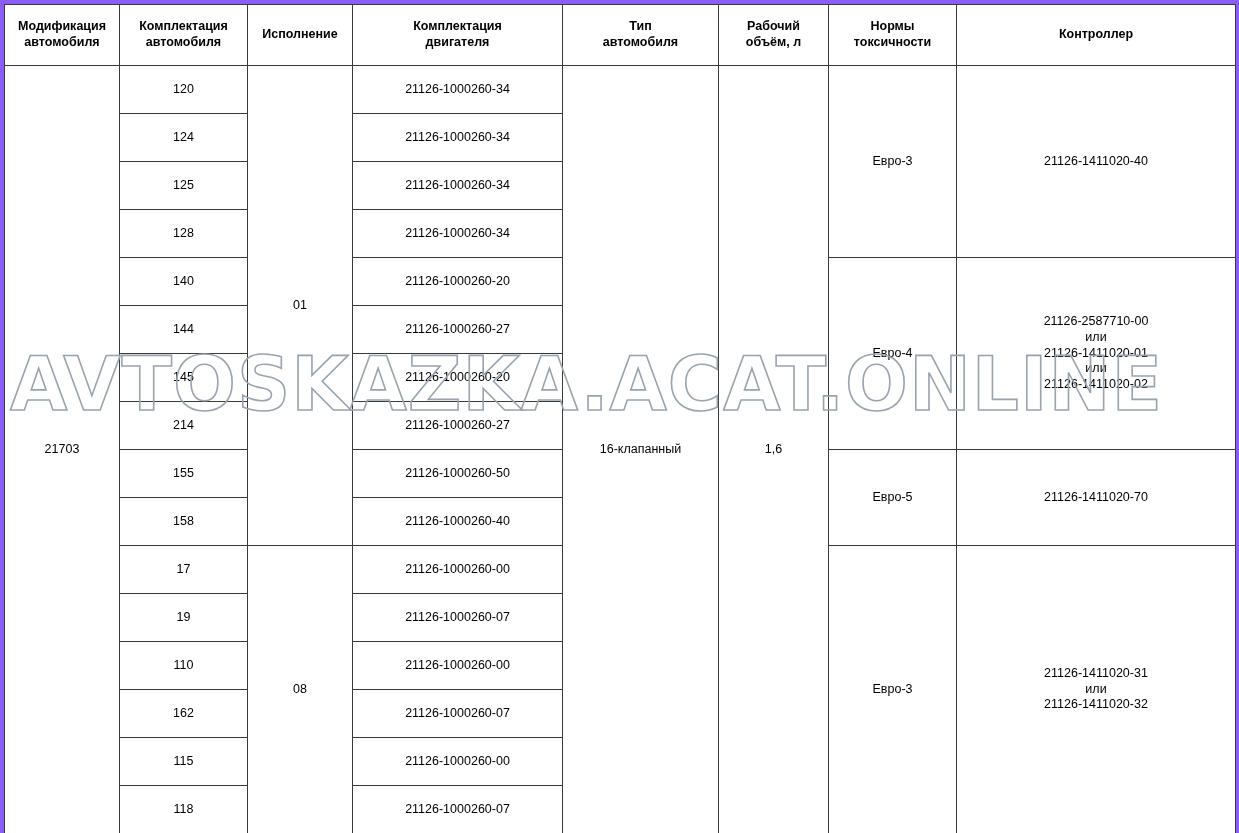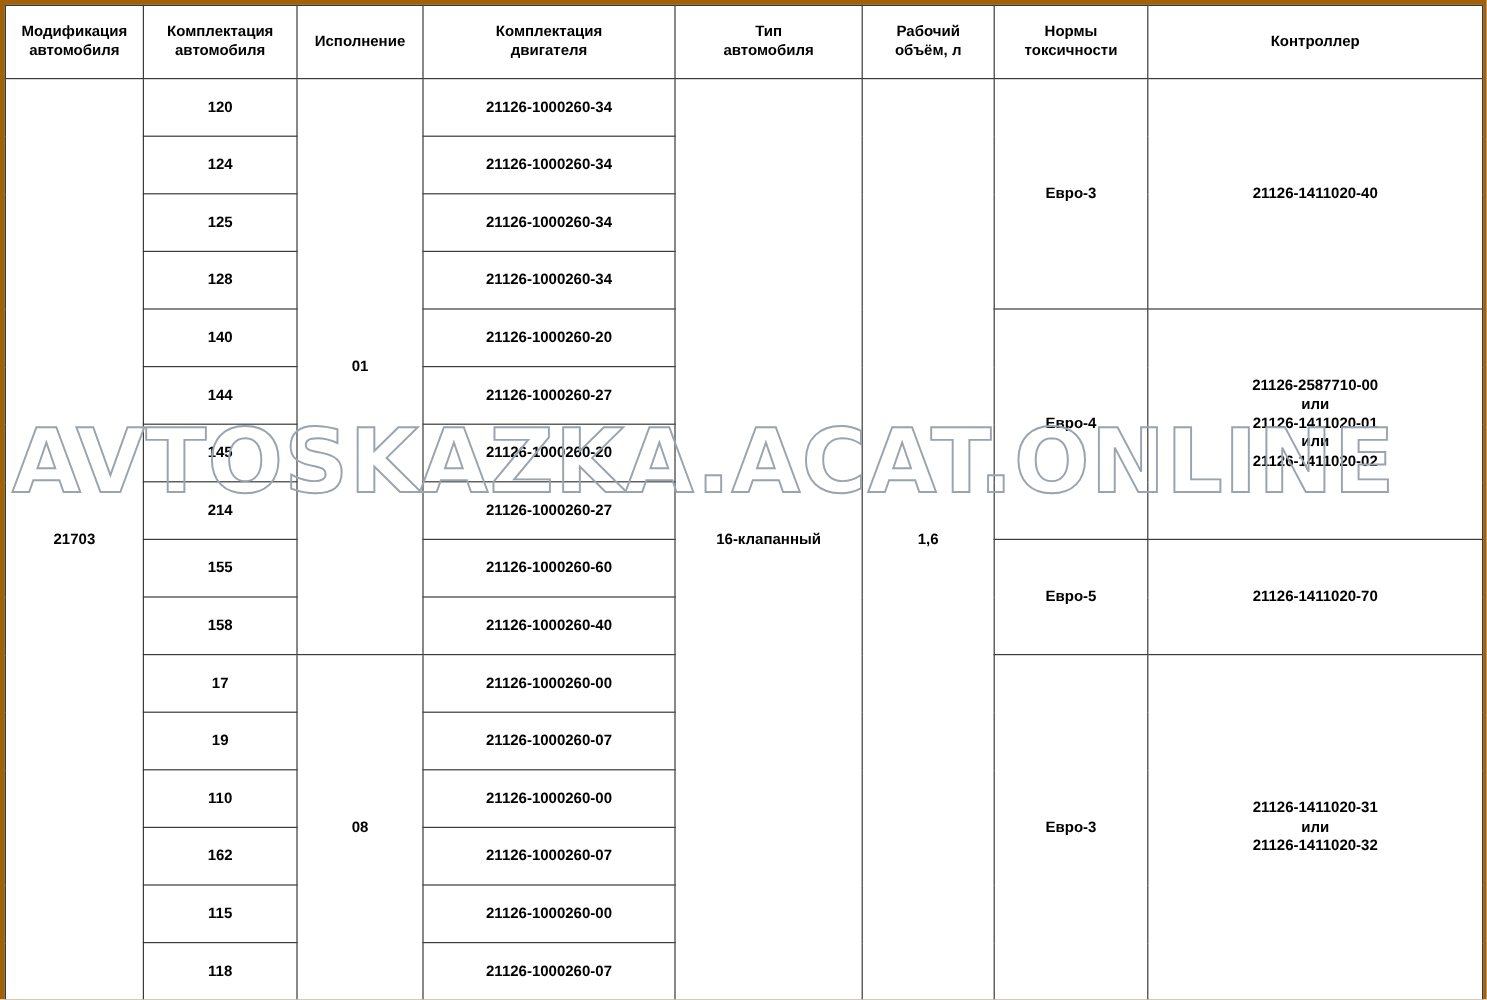--- a/index.html
+++ b/index.html
@@ -10,21 +10,21 @@
   body {
     font-family: "Liberation Sans", sans-serif;
     color: #000000;
     -webkit-font-smoothing: antialiased;
   }
   .page {
     position: relative;
     width: 1239px;
     height: 833px;
     overflow: hidden;
-    background: #a16207;
+    background: #8b5cf6;
   }
   table.spec {
     border-collapse: collapse;
     table-layout: fixed;
     width: 1231px;
     margin: 4px 0 0 4px;
     background: #ffffff;
   }
   table.spec th,
   table.spec td {
@@ -35,21 +35,21 @@
     line-height: 1.25;
     padding: 2px 3px;
     background: transparent;
   }
   table.spec th {
     font-weight: bold;
     font-size: 12.5px;
     height: 56px;
   }
   table.spec td {
-    font-weight: bold;
+    font-weight: normal;
   }
   .c-modif  { width: 115px; }
   .c-compl  { width: 128px; }
   .c-exec   { width: 105px; }
   .c-engc   { width: 210px; }
   .c-engt   { width: 156px; }
   .c-vol    { width: 110px; }
   .c-tox    { width: 128px; }
   .c-ctrl   { width: 279px; }
 
@@ -167,21 +167,21 @@
         <td>21126-1000260-20</td>
       </tr>
 
       <tr class="row-h">
         <td>214</td>
         <td>21126-1000260-27</td>
       </tr>
 
       <tr class="row-h">
         <td>155</td>
-        <td>21126-1000260-60</td>
+        <td>21126-1000260-50</td>
         <td rowspan="2">Евро-5</td>
         <td rowspan="2" class="multi">21126-1411020-70</td>
       </tr>
 
       <tr class="row-h">
         <td>158</td>
         <td>21126-1000260-40</td>
       </tr>
 
       <tr class="row-h">

